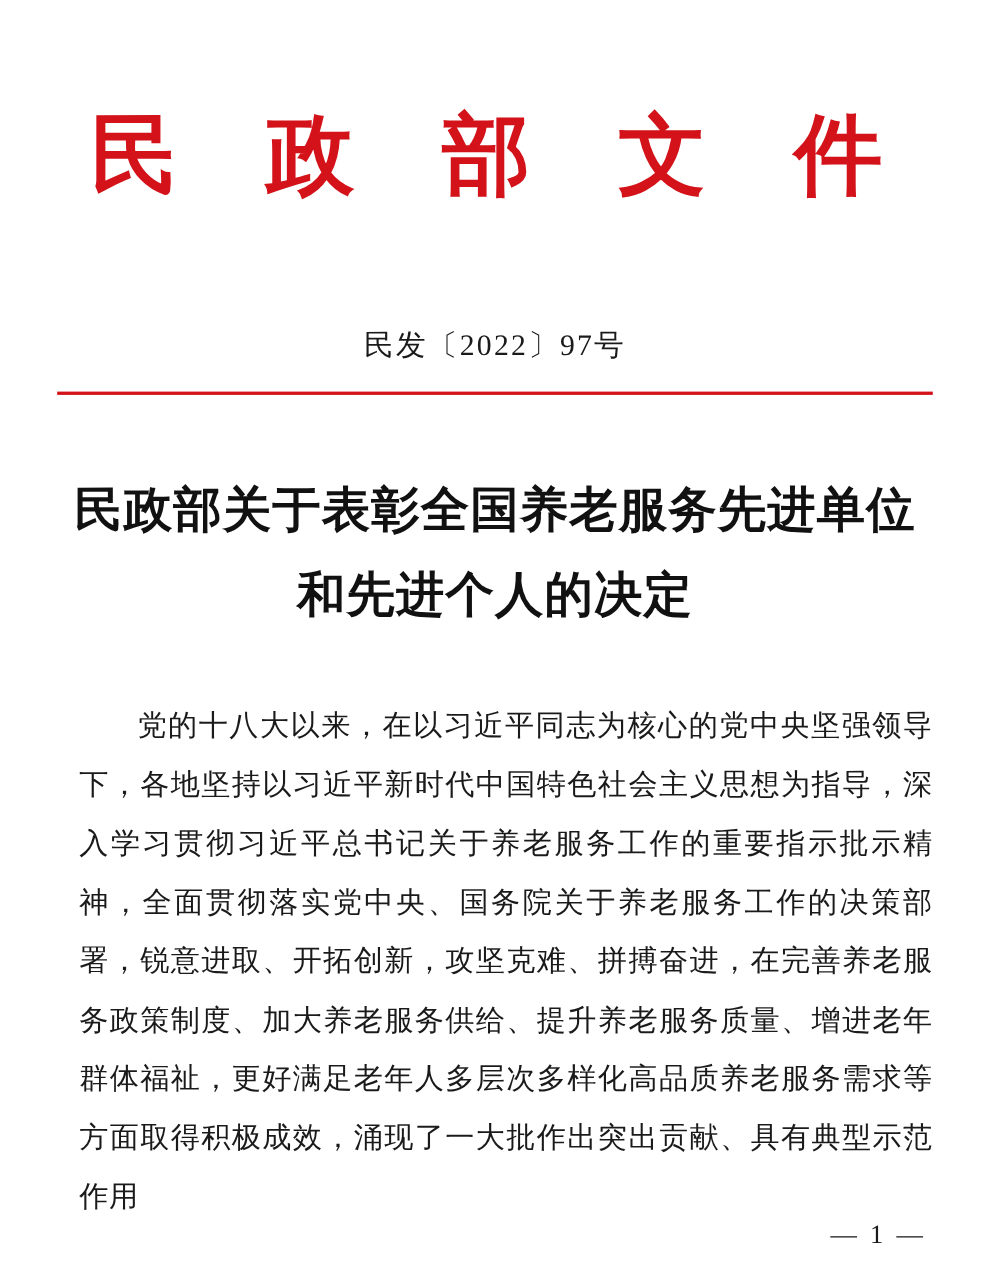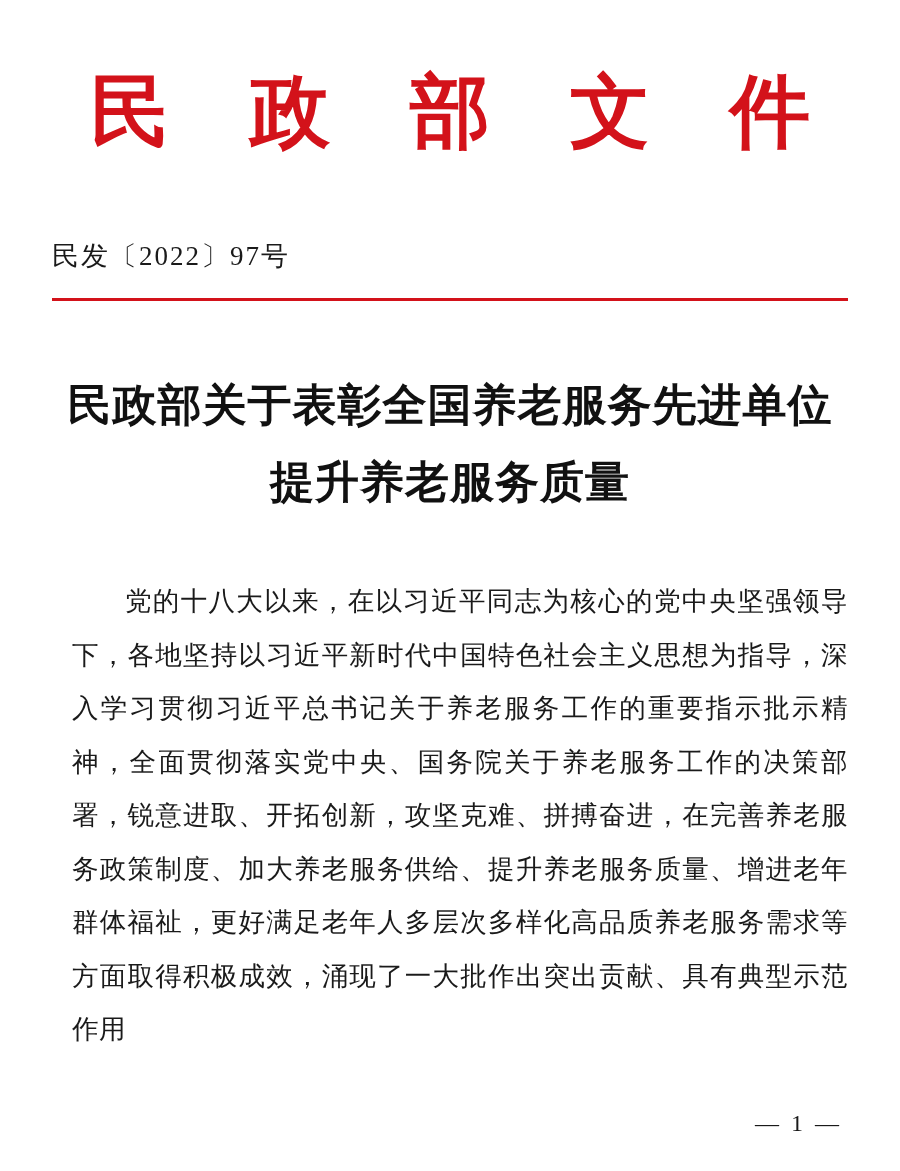--- a/index.html
+++ b/index.html
@@ -20,38 +20,37 @@
   .page {
     position: relative;
     width: 900px;
     height: 1171px;
     box-sizing: border-box;
     padding: 0 52px;
   }
 
   
   .masthead {
-    text-align: center;
-    padding-top: 66px;
+    padding-top: 96px;
   }
   .masthead-title {
     color: #d3121a;
     font-size: 80px;
     font-weight: bold;
     letter-spacing: 30px;
     line-height: 1.15;
     text-indent: 30px;
     font-family: "Liberation Serif", "DejaVu Serif", serif;
     white-space: nowrap;
   }
 
   
   .docnum-wrap {
-    text-align: left;
-    margin-top: 80px;
+    text-align: center;
+    margin-top: 108px;
   }
   .docnum {
     display: inline-block;
     font-size: 27px;
     letter-spacing: 2px;
     color: #1a1a1a;
     font-family: "Liberation Serif", "DejaVu Serif", serif;
   }
   .red-rule {
     margin-top: 24px;
@@ -111,21 +110,21 @@
     <div class="masthead-title">民 政 部 文 件</div>
   </div>
 
   <div class="docnum-wrap">
     <div class="docnum">民发〔2022〕97号</div>
     <div class="red-rule"></div>
   </div>
 
   <div class="doc-title">
     <span class="line">民政部关于表彰全国养老服务先进单位</span>
-    <span class="line">提升养老服务质量</span>
+    <span class="line">和先进个人的决定</span>
   </div>
 
   <div class="body-text">
     <p class="indent">党的十八大以来，在以习近平同志为核心的党中央坚强领导下，各地坚持以习近平新时代中国特色社会主义思想为指导，深入学习贯彻习近平总书记关于养老服务工作的重要指示批示精神，全面贯彻落实党中央、国务院关于养老服务工作的决策部署，锐意进取、开拓创新，攻坚克难、拼搏奋进，在完善养老服务政策制度、加大养老服务供给、提升养老服务质量、增进老年群体福祉，更好满足老年人多层次多样化高品质养老服务需求等方面取得积极成效，涌现了一大批作出突出贡献、具有典型示范作用</p>
   </div>
 
   <div class="page-footer">— 1 —</div>
 
 </div>
 

